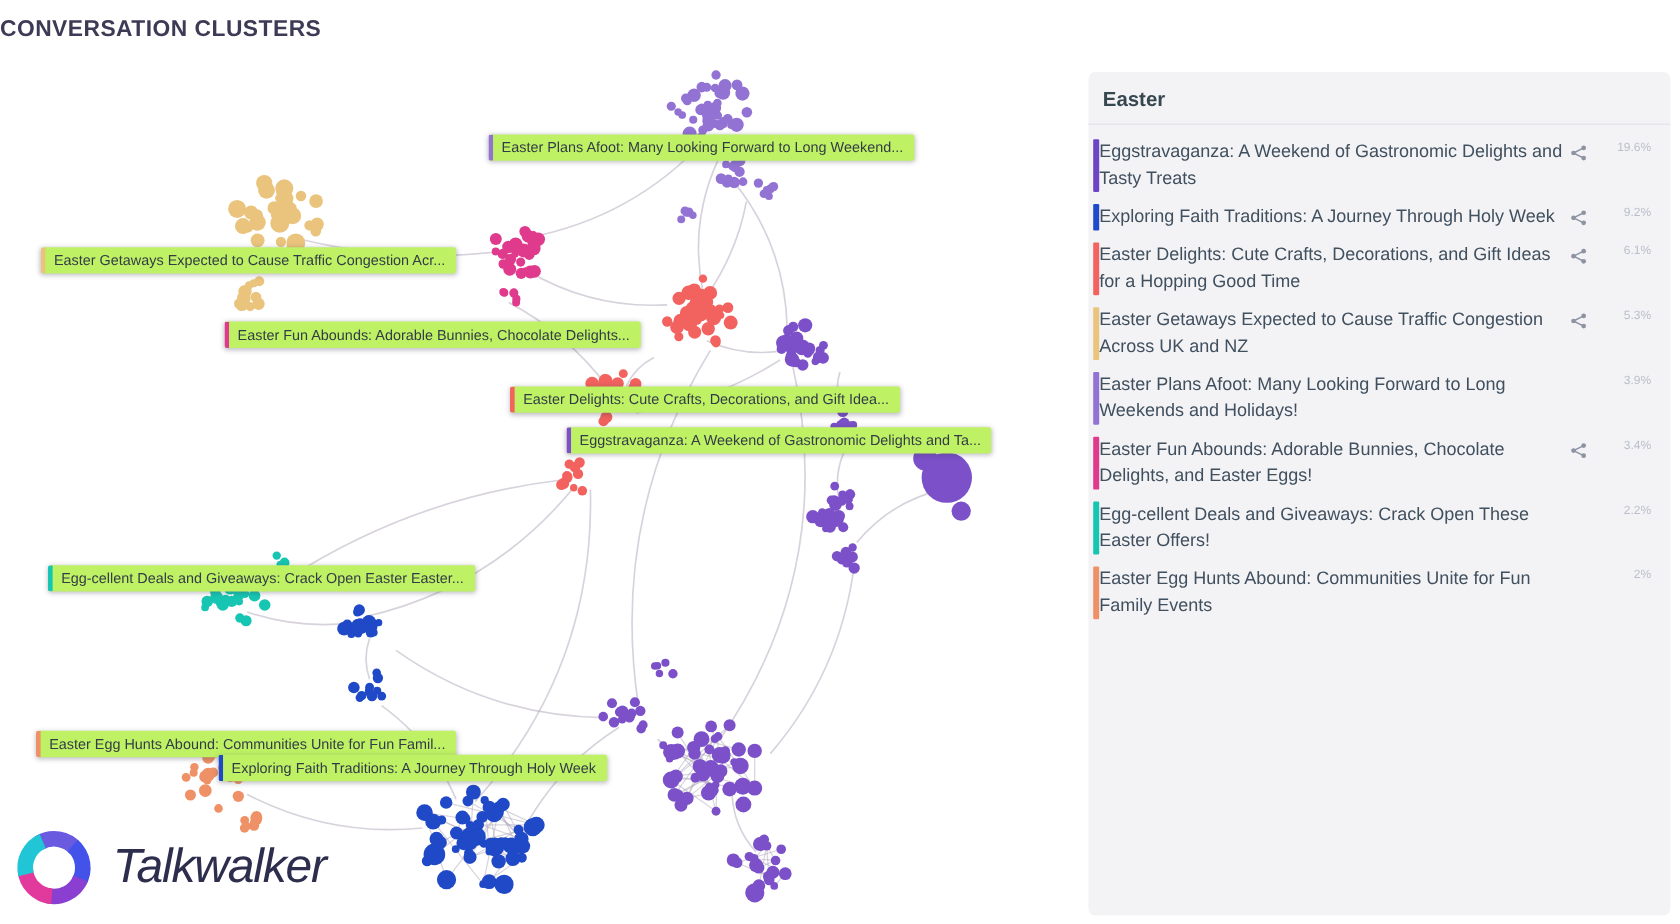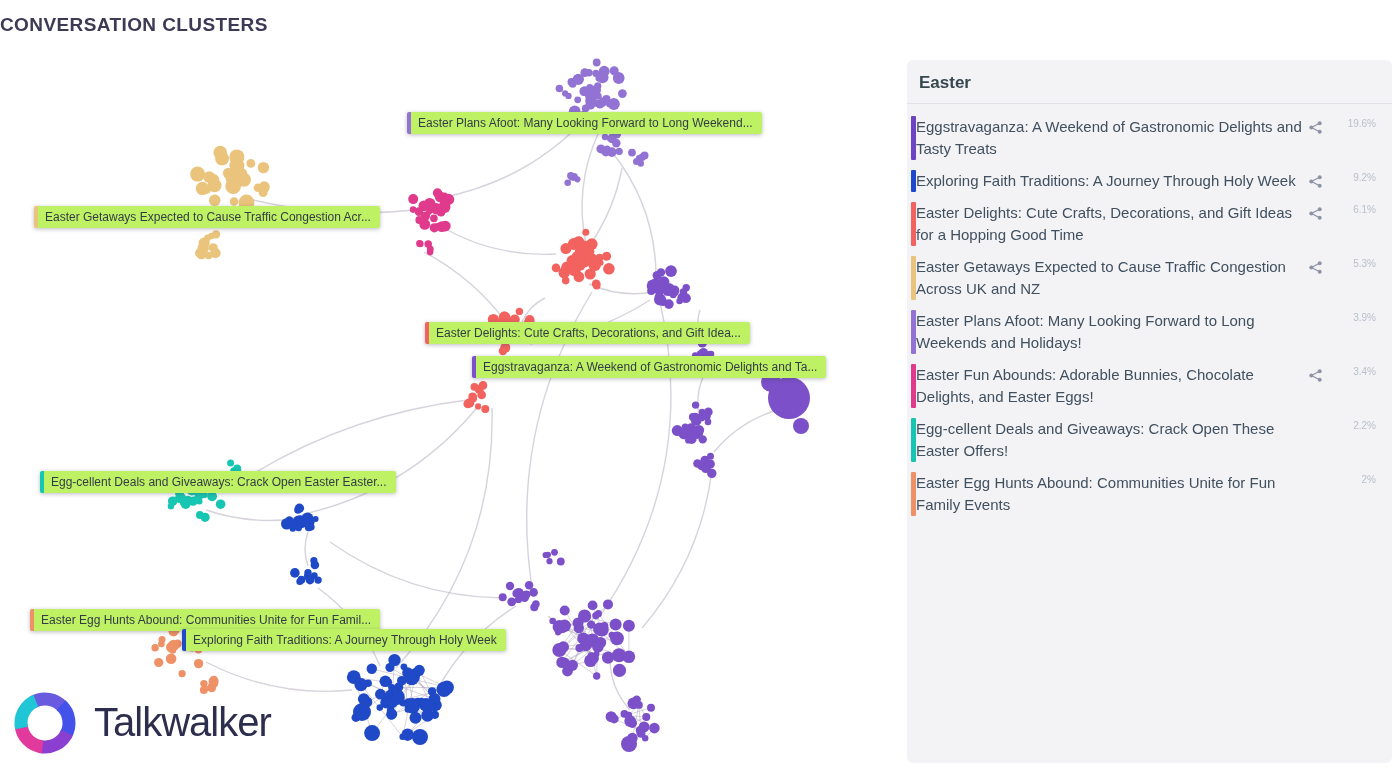--- a/index.html
+++ b/index.html
@@ -26,21 +26,21 @@
     font-size:17px;font-weight:bold;color:#37474f;
     padding:13px 14px 10px 12px;border-bottom:1px solid #e2e2e8;margin-bottom:12px;
   }
   .cluster-list{padding:0;}
   .row{display:flex;align-items:stretch;margin:0 16px 10px 4px;gap:0;}
   .row .bar{flex:0 0 5px;width:5px;border-radius:1px;}
   .row .lbl{flex:1;font-size:15px;line-height:22px;color:#41505e;}
   .row .share{flex:0 0 20px;display:flex;align-items:flex-start;padding-top:4px;color:#8d93a3;}
   .row .pct{flex:0 0 48px;text-align:right;font-size:10px;color:#b9bfca;padding-top:2px;}
   .logo{position:absolute;left:8px;top:684px;display:flex;align-items:center;gap:12px;z-index:6;}
-  .logo-text{font-size:40px;color:#2d2d4e;letter-spacing:-1px;}
+  .logo-text{font-size:40px;color:#2d2d4e;letter-spacing:-1px;font-style:italic;}
 </style>
 </head>
 <body>
 
 <div class="page-title">CONVERSATION CLUSTERS</div>
 
 <div class="graph-area">
   <svg id="graph-svg" width="905" height="770" viewBox="0 0 905 770">
       <g>
         <path d="M 588 116 Q 527.5698916326305 181.49199953206482 440 198" fill="none" stroke="#b6adc0" stroke-width="1.4" opacity="0.55"></path>
@@ -690,20 +690,21 @@
         <circle cx="203.8" cy="690.0" r="3.9"></circle>
         <circle cx="214.2" cy="683.8" r="3.8"></circle>
         <circle cx="206.1" cy="688.5" r="3.0"></circle>
         <circle cx="211.7" cy="685.6" r="3.5"></circle>
         <circle cx="213.6" cy="681.6" r="5.0"></circle>
         <circle cx="203.9" cy="683.6" r="3.7"></circle>
       </g>
     </svg>
 <div class="glabel" style="left: 407px; top: 112px; border-left-color: rgb(146, 115, 212);">Easter Plans Afoot: Many Looking Forward to Long Weekend...</div>
     <div class="glabel" style="left: 34px; top: 206px; border-left-color: rgb(234, 196, 125);">Easter Getaways Expected to Cause Traffic Congestion Acr...</div>
+    <div class="glabel" style="left: 187px; top: 268px; border-left-color: rgb(223, 58, 140);">Easter Fun Abounds: Adorable Bunnies, Chocolate Delights...</div>
     <div class="glabel" style="left: 425px; top: 322px; border-left-color: rgb(242, 98, 94);">Easter Delights: Cute Crafts, Decorations, and Gift Idea...</div>
     <div class="glabel" style="left: 472px; top: 356px; border-left-color: rgb(123, 80, 200);">Eggstravaganza: A Weekend of Gastronomic Delights and Ta...</div>
     <div class="glabel" style="left: 40px; top: 471px; border-left-color: rgb(23, 198, 178);">Egg-cellent Deals and Giveaways: Crack Open Easter Easter...</div>
     <div class="glabel" style="left: 30px; top: 609px; border-left-color: rgb(239, 145, 102);">Easter Egg Hunts Abound: Communities Unite for Fun Famil...</div>
     <div class="glabel" style="left: 182px; top: 629px; border-left-color: rgb(31, 73, 198);">Exploring Faith Traditions: A Journey Through Holy Week</div>
   </div>
 
 <div class="panel">
   <div class="panel-header">Easter</div>
   <div class="cluster-list">

